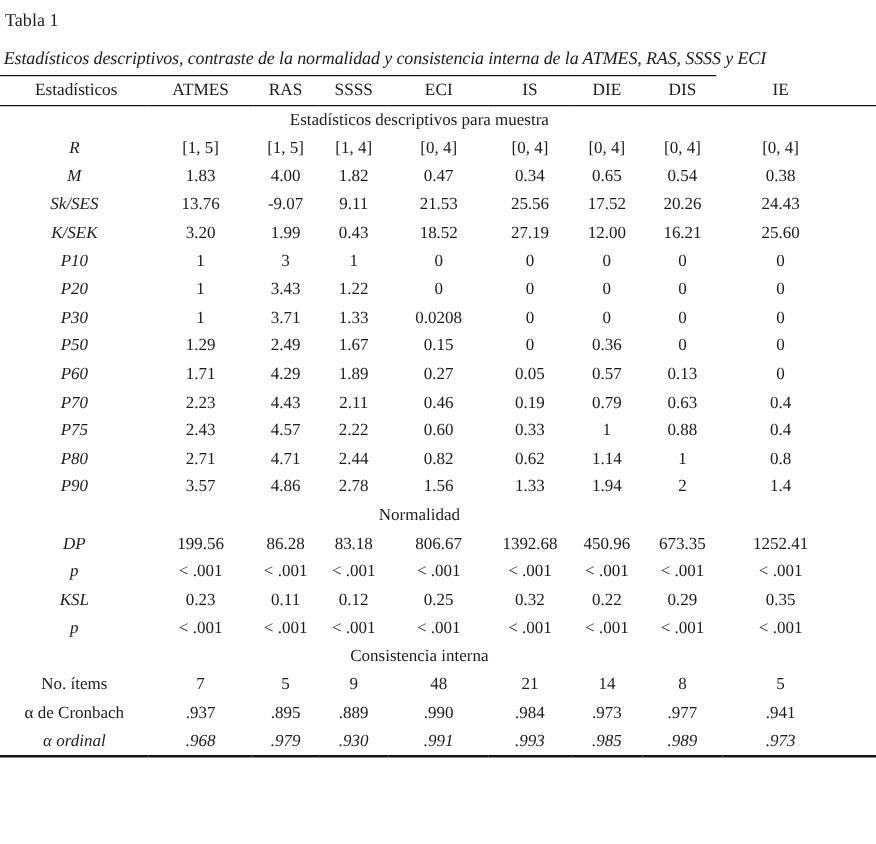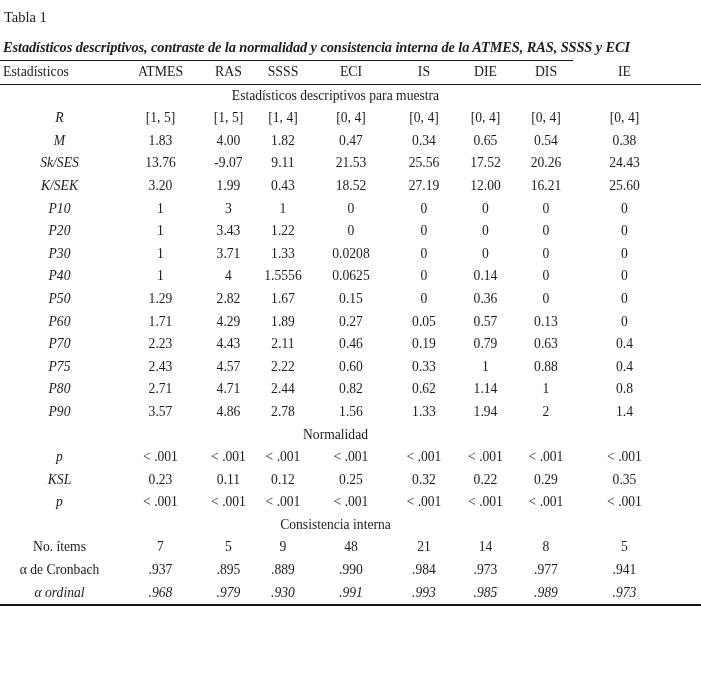--- a/index.html
+++ b/index.html
@@ -12,21 +12,20 @@
   .page { width:573px; }
   .table-title {
     font-size:14.5px;
     padding:8px 0 0 4px;
     line-height:18px;
   }
   .caption-wrap {
     border-bottom:1.4px solid #151515;
     margin-top:12px;
     padding:0 0 4px 0;
-    font-weight:bold;
   }
   .table-caption {
     font-style:italic;
     font-size:14.4px;
     line-height:18px;
     padding-left:3px;
     letter-spacing:-0.1px;
     white-space:nowrap;
   }
   table.stats {
@@ -42,21 +41,21 @@
     line-height:22.6px;
     text-align:center;
     white-space:nowrap;
     overflow:visible;
   }
   thead th {
     border-bottom:1.4px solid #151515;
     height:23px; line-height:23px;
     font-size:13.8px;
   }
-  thead th.label-col { text-align:left; padding-left:3px; }
+  thead th.label-col { text-align:center; padding-left:3px; }
   td.section-header { text-align:left; padding-left:3px; }
   td.row-label { text-align:center; }
   td.row-label.it { font-style:italic; }
   table.stats th:last-child, table.stats td:last-child { padding-right:30px; }
   tbody tr:last-child td { border-bottom:2px solid #151515;font-style:italic; }
 </style>
 </head>
 <body>
 
 <div class="page">
@@ -167,34 +166,23 @@
           <td class="val">1</td>
           <td class="val">3.71</td>
           <td class="val">1.33</td>
           <td class="val">0.0208</td>
           <td class="val">0</td>
           <td class="val">0</td>
           <td class="val">0</td>
           <td class="val">0</td>
         </tr>
         <tr>
-          <td class="row-label it">P40</td>
-          <td class="val">1</td>
-          <td class="val">4</td>
-          <td class="val">1.5556</td>
-          <td class="val">0.0625</td>
-          <td class="val">0</td>
-          <td class="val">0.14</td>
-          <td class="val">0</td>
-          <td class="val">0</td>
-        </tr>
-        <tr>
           <td class="row-label it">P50</td>
           <td class="val">1.29</td>
-          <td class="val">2.82</td>
+          <td class="val">2.49</td>
           <td class="val">1.67</td>
           <td class="val">0.15</td>
           <td class="val">0</td>
           <td class="val">0.36</td>
           <td class="val">0</td>
           <td class="val">0</td>
         </tr>
         <tr>
           <td class="row-label it">P60</td>
           <td class="val">1.71</td>
@@ -247,20 +235,31 @@
           <td class="val">1.56</td>
           <td class="val">1.33</td>
           <td class="val">1.94</td>
           <td class="val">2</td>
           <td class="val">1.4</td>
         </tr>
         <tr>
           <td class="section-header" colspan="9">Normalidad</td>
         </tr>
         <tr>
+          <td class="row-label it">DP</td>
+          <td class="val">199.56</td>
+          <td class="val">86.28</td>
+          <td class="val">83.18</td>
+          <td class="val">806.67</td>
+          <td class="val">1392.68</td>
+          <td class="val">450.96</td>
+          <td class="val">673.35</td>
+          <td class="val">1252.41</td>
+        </tr>
+        <tr>
           <td class="row-label it">p</td>
           <td class="val">&lt; .001</td>
           <td class="val">&lt; .001</td>
           <td class="val">&lt; .001</td>
           <td class="val">&lt; .001</td>
           <td class="val">&lt; .001</td>
           <td class="val">&lt; .001</td>
           <td class="val">&lt; .001</td>
           <td class="val">&lt; .001</td>
         </tr>

